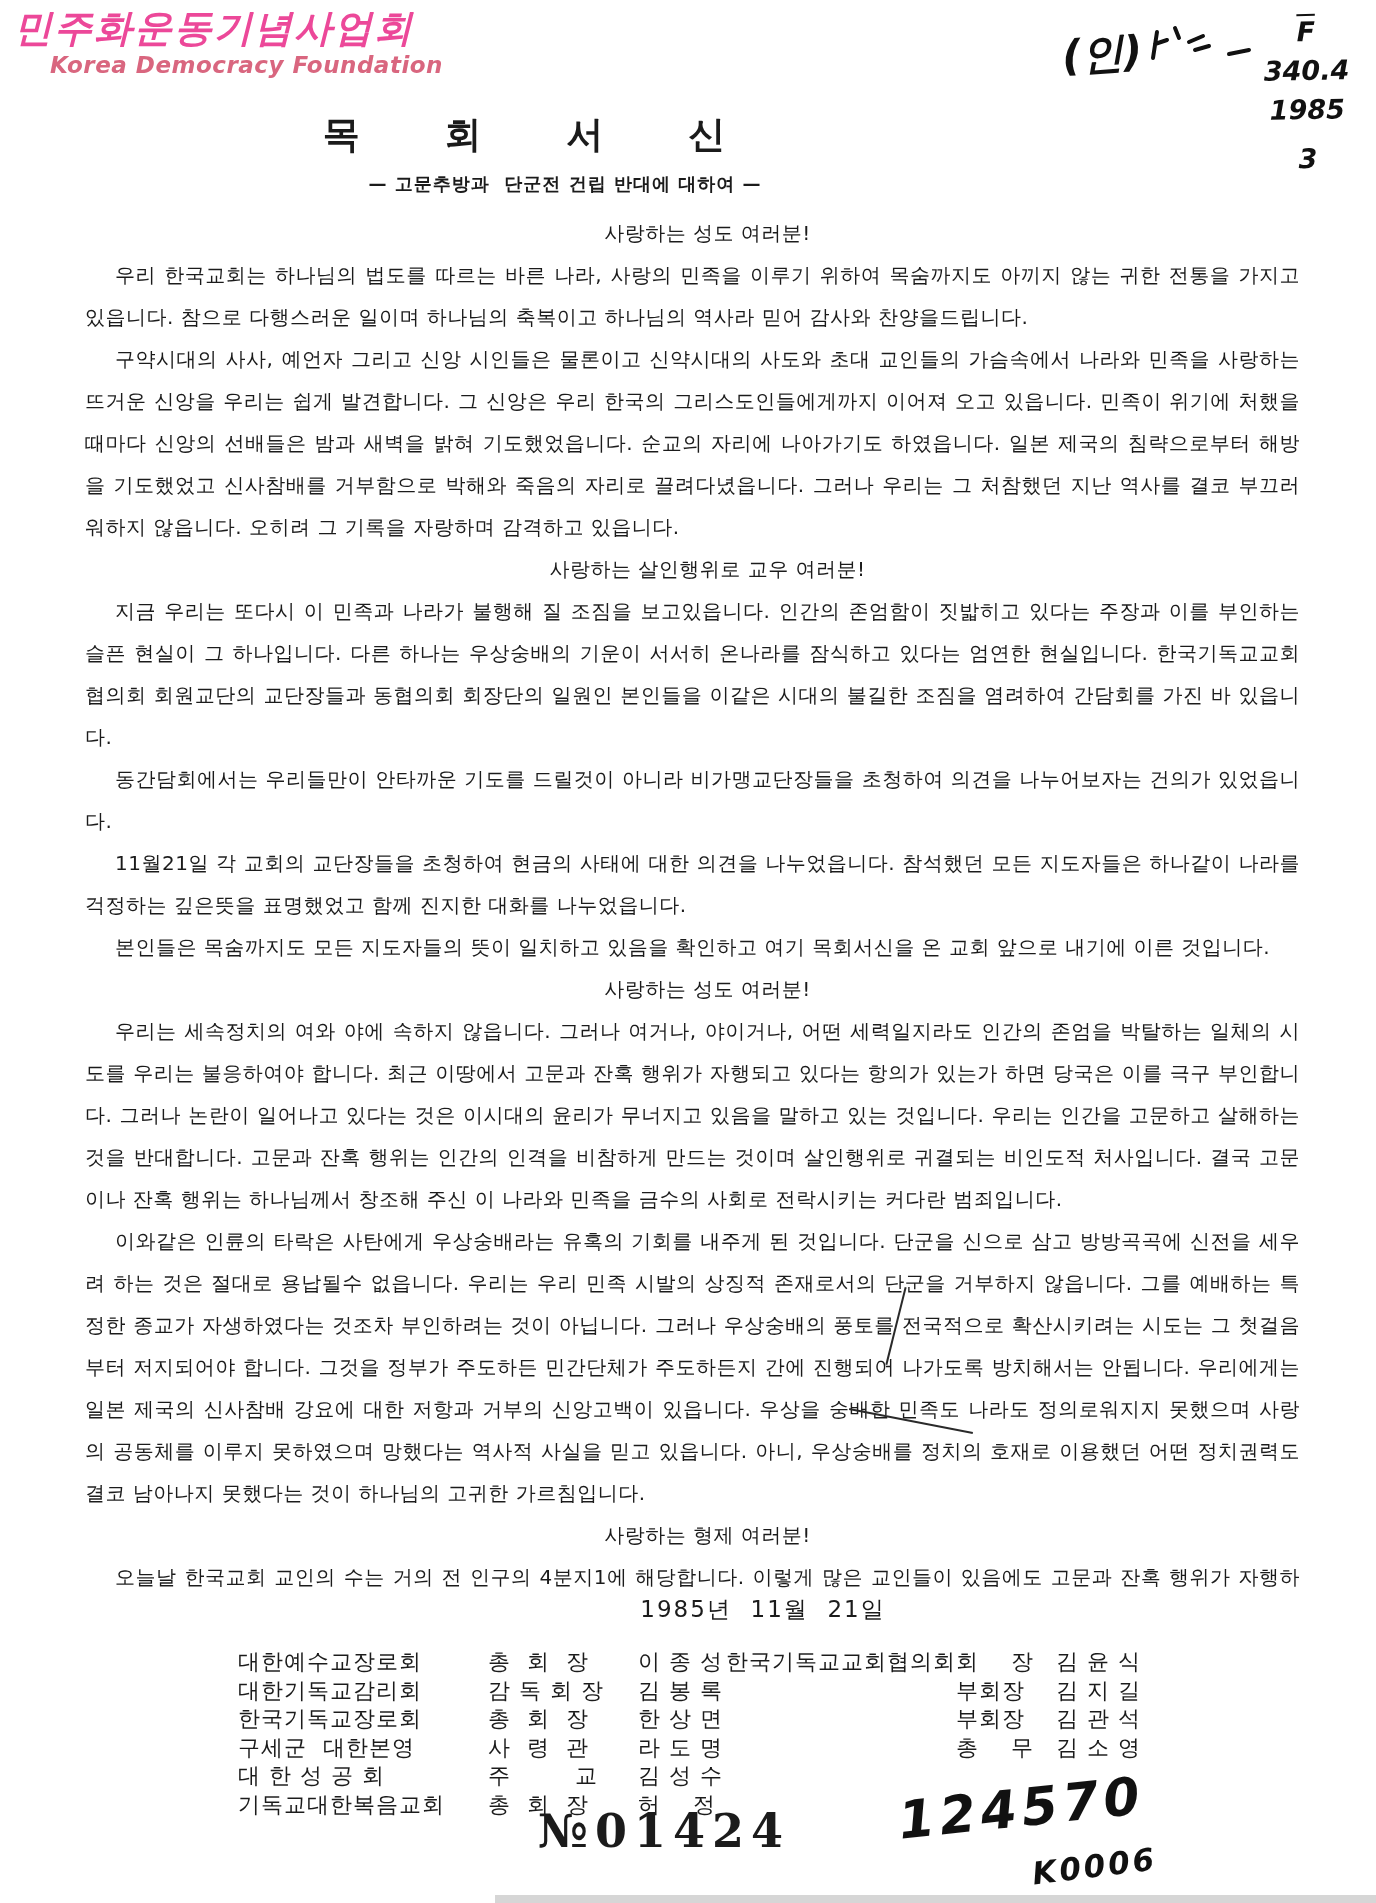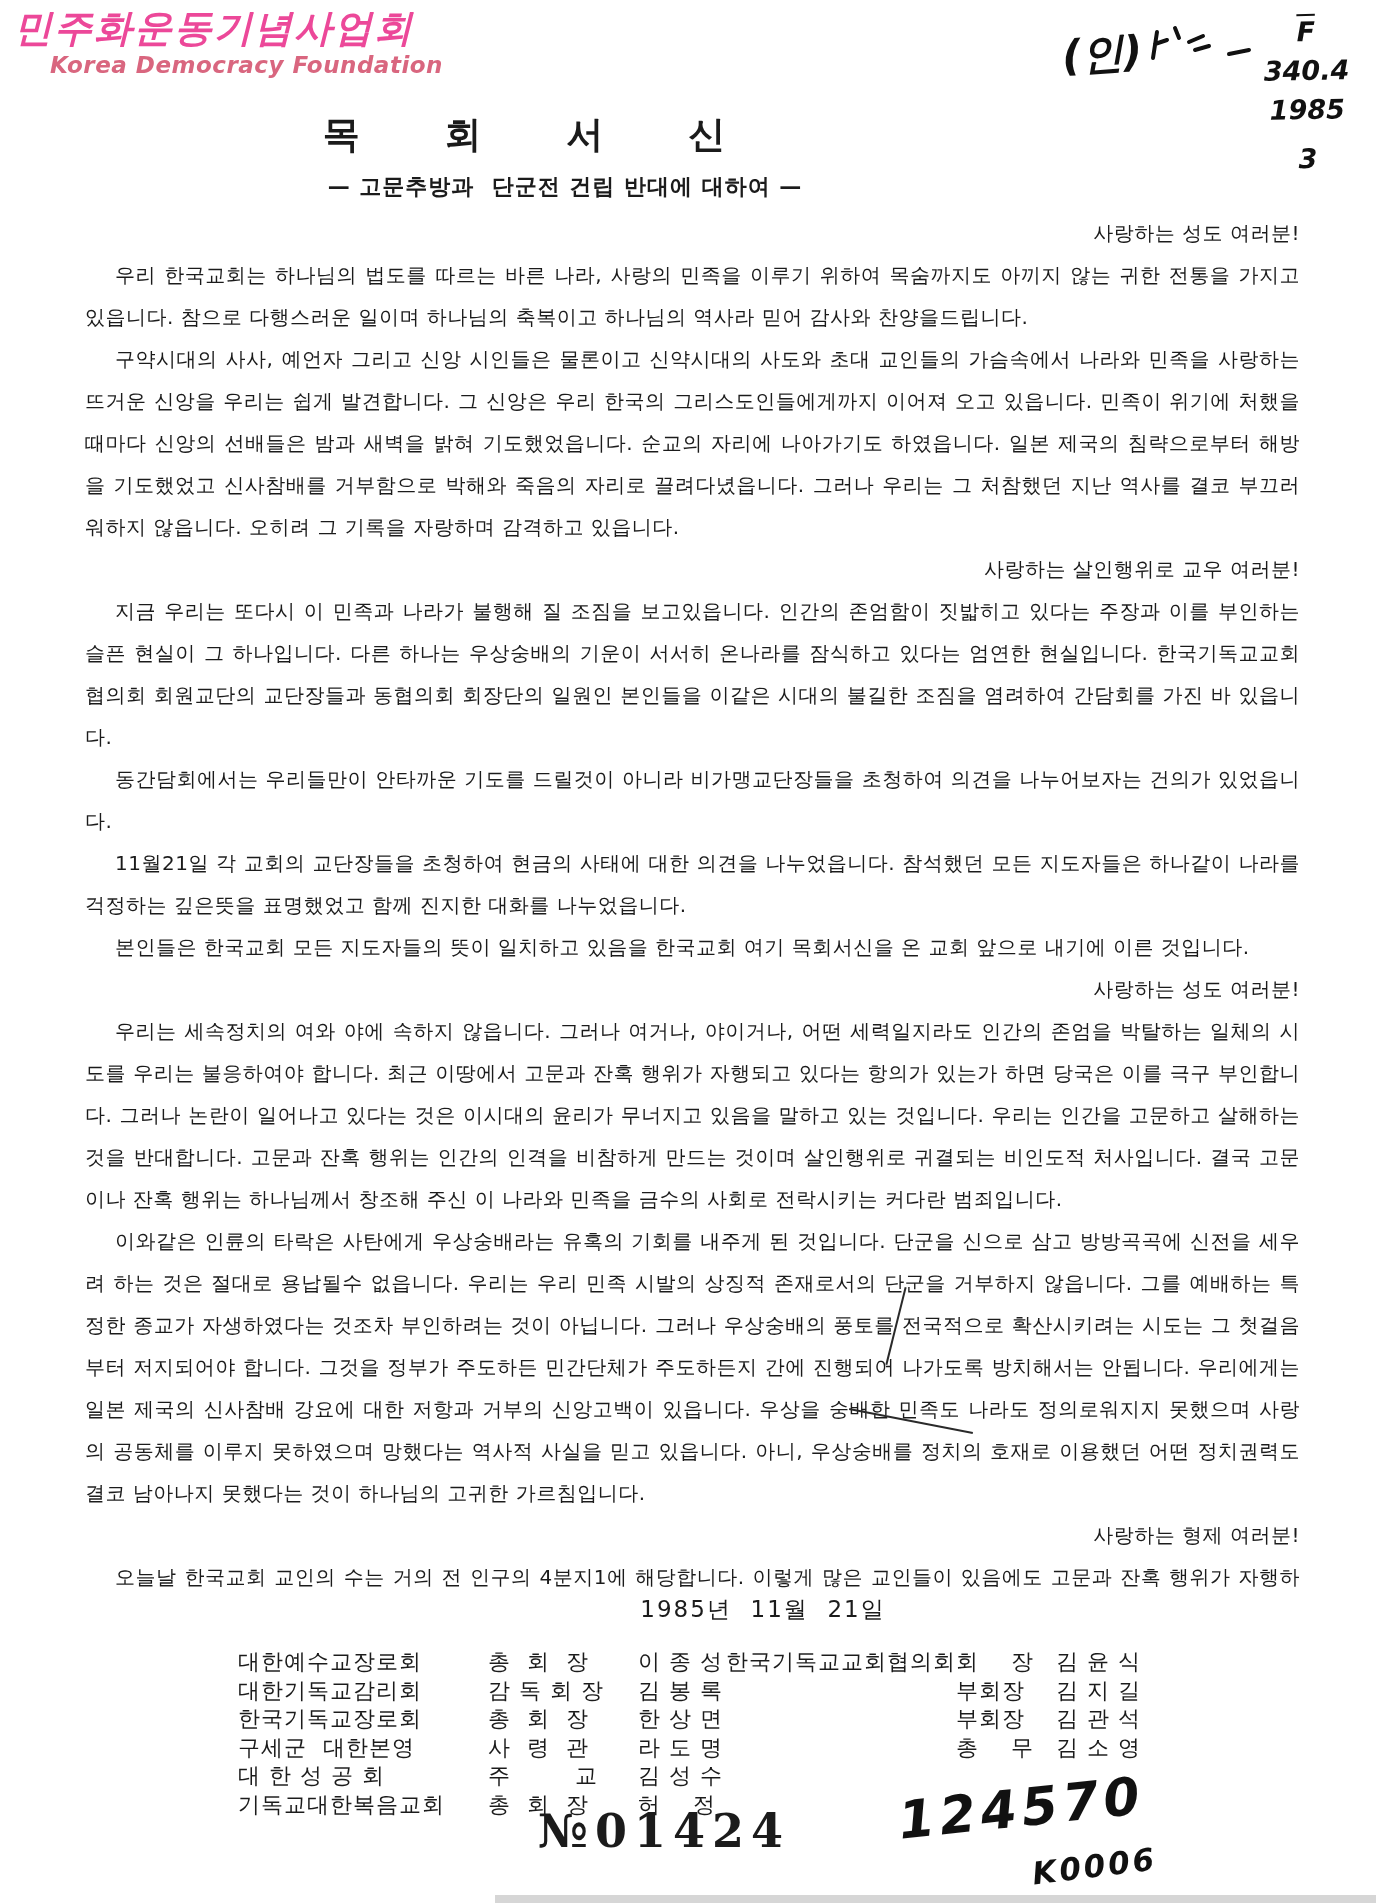--- a/index.html
+++ b/index.html
@@ -37,31 +37,31 @@
   .call-f{text-decoration:overline;}
   .call-last{margin-top:10px;}
   
   .title{
     position:absolute;top:110px;left:0;width:1050px;
     text-align:center;font-size:37px;font-weight:bold;
     word-spacing:68px;letter-spacing:2px;
   }
   .subtitle{
     position:absolute;top:172px;left:0;width:1130px;
-    text-align:center;font-size:22px;font-weight:bold;
+    text-align:center;font-size:18px;font-weight:bold;
     letter-spacing:1px;white-space:pre;
   }
   
   .letter-body{
     position:absolute;left:85px;top:212px;width:1215px;height:1382px;
     overflow:hidden;
     font-size:20px;line-height:42px;text-align:justify;
   }
   .letter-body p{margin:0;text-indent:30px;letter-spacing:0.5px;}
-  .letter-body p.greeting{text-align:right;}
+  .letter-body p.greeting{text-align:center;}
   .date{
     position:absolute;top:1594px;left:0;width:1376px;
     text-align:center;font-size:23px;font-weight:normal;
     white-space:pre;text-indent:150px;letter-spacing:2px;
   }
   
   .sig-left{position:absolute;left:212px;top:1648px;}
   .sig-right{position:absolute;left:700px;top:1648px;}
   .sig-row{display:flex;font-size:22px;line-height:28.5px;white-space:pre;font-weight:normal;letter-spacing:1px;margin-left:26px;}
   .sig-left .sig-org{width:250px;}
@@ -116,21 +116,21 @@
   <div class="subtitle">— 고문추방과  단군전 건립 반대에 대하여 —</div>
 
   <div class="letter-body">
     <p class="greeting">사랑하는 성도 여러분!</p>
     <p>우리 한국교회는 하나님의 법도를 따르는 바른 나라, 사랑의 민족을 이루기 위하여 목숨까지도 아끼지 않는 귀한 전통을 가지고 있읍니다. 참으로 다행스러운 일이며 하나님의 축복이고 하나님의 역사라 믿어 감사와 찬양을드립니다.</p>
     <p>구약시대의 사사, 예언자 그리고 신앙 시인들은 물론이고 신약시대의 사도와 초대 교인들의 가슴속에서 나라와 민족을 사랑하는 뜨거운 신앙을 우리는 쉽게 발견합니다. 그 신앙은 우리 한국의 그리스도인들에게까지 이어져 오고 있읍니다. 민족이 위기에 처했을 때마다 신앙의 선배들은 밤과 새벽을 밝혀 기도했었읍니다. 순교의 자리에 나아가기도 하였읍니다. 일본 제국의 침략으로부터 해방을 기도했었고 신사참배를 거부함으로 박해와 죽음의 자리로 끌려다녔읍니다. 그러나 우리는 그 처참했던 지난 역사를 결코 부끄러워하지 않읍니다. 오히려 그 기록을 자랑하며 감격하고 있읍니다.</p>
     <p class="greeting">사랑하는 살인행위로 교우 여러분!</p>
     <p>지금 우리는 또다시 이 민족과 나라가 불행해 질 조짐을 보고있읍니다. 인간의 존엄함이 짓밟히고 있다는 주장과 이를 부인하는 슬픈 현실이 그 하나입니다. 다른 하나는 우상숭배의 기운이 서서히 온나라를 잠식하고 있다는 엄연한 현실입니다. 한국기독교교회협의회 회원교단의 교단장들과 동협의회 회장단의 일원인 본인들을 이같은 시대의 불길한 조짐을 염려하여 간담회를 가진 바 있읍니다.</p>
     <p>동간담회에서는 우리들만이 안타까운 기도를 드릴것이 아니라 비가맹교단장들을 초청하여 의견을 나누어보자는 건의가 있었읍니다.</p>
     <p>11월21일 각 교회의 교단장들을 초청하여 현금의 사태에 대한 의견을 나누었읍니다. 참석했던 모든 지도자들은 하나같이 나라를 걱정하는 깊은뜻을 표명했었고 함께 진지한 대화를 나누었읍니다.</p>
-    <p>본인들은 한국교회 모든 지도자들의 뜻이 일치하고 있음을 한국교회 여기 목회서신을 온 교회 앞으로 내기에 이른 것입니다.</p>
+    <p>본인들은 목숨까지도 모든 지도자들의 뜻이 일치하고 있음을 확인하고 여기 목회서신을 온 교회 앞으로 내기에 이른 것입니다.</p>
     <p class="greeting">사랑하는 성도 여러분!</p>
     <p>우리는 세속정치의 여와 야에 속하지 않읍니다. 그러나 여거나, 야이거나, 어떤 세력일지라도 인간의 존엄을 박탈하는 일체의 시도를 우리는 불응하여야 합니다. 최근 이땅에서 고문과 잔혹 행위가 자행되고 있다는 항의가 있는가 하면 당국은 이를 극구 부인합니다. 그러나 논란이 일어나고 있다는 것은 이시대의 윤리가 무너지고 있음을 말하고 있는 것입니다. 우리는 인간을 고문하고 살해하는 것을 반대합니다. 고문과 잔혹 행위는 인간의 인격을 비참하게 만드는 것이며 살인행위로 귀결되는 비인도적 처사입니다. 결국 고문이나 잔혹 행위는 하나님께서 창조해 주신 이 나라와 민족을 금수의 사회로 전락시키는 커다란 범죄입니다.</p>
     <p>이와같은 인륜의 타락은 사탄에게 우상숭배라는 유혹의 기회를 내주게 된 것입니다. 단군을 신으로 삼고 방방곡곡에 신전을 세우려 하는 것은 절대로 용납될수 없읍니다. 우리는 우리 민족 시발의 상징적 존재로서의 단군을 거부하지 않읍니다. 그를 예배하는 특정한 종교가 자생하였다는 것조차 부인하려는 것이 아닙니다. 그러나 우상숭배의 풍토를 전국적으로 확산시키려는 시도는 그 첫걸음부터 저지되어야 합니다. 그것을 정부가 주도하든 민간단체가 주도하든지 간에 진행되어 나가도록 방치해서는 안됩니다. 우리에게는 일본 제국의 신사참배 강요에 대한 저항과 거부의 신앙고백이 있읍니다. 우상을 숭배한 민족도 나라도 정의로워지지 못했으며 사랑의 공동체를 이루지 못하였으며 망했다는 역사적 사실을 믿고 있읍니다. 아니, 우상숭배를 정치의 호재로 이용했던 어떤 정치권력도 결코 남아나지 못했다는 것이 하나님의 고귀한 가르침입니다.</p>
     <p class="greeting">사랑하는 형제 여러분!</p>
     <p>오늘날 한국교회 교인의 수는 거의 전 인구의 4분지1에 해당합니다. 이렇게 많은 교인들이 있음에도 고문과 잔혹 행위가 자행하고 있다면 하나님 앞에서 추궁을 면치 못할 것입니다. 더구나 우상숭배의 기도를 막지 못한다면 하나님의 진노를 피하지 못할 것입니다.</p>
 
   </div>
 
   <div class="date">1985년  11월  21일</div>
 

